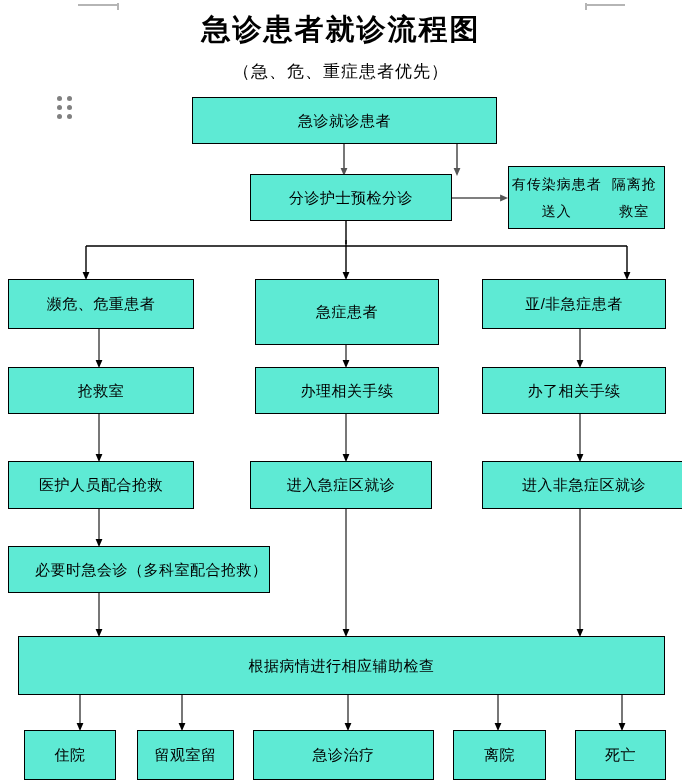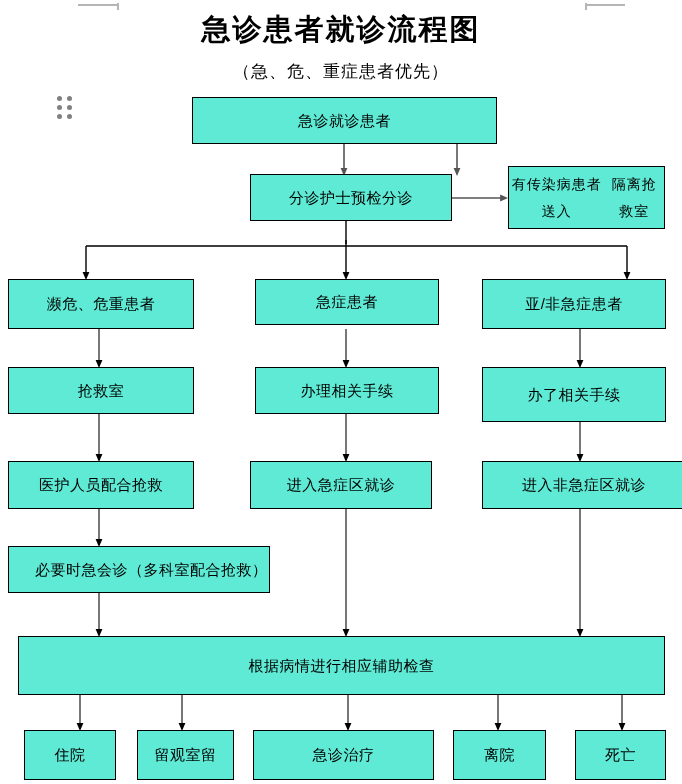--- a/index.html
+++ b/index.html
@@ -178,29 +178,29 @@
 
   <div class="node" style="left:250px;top:174px;width:202px;height:47px;">分诊护士预检分诊</div>
 
   <div class="node two-line" style="left:508px;top:166px;width:157px;height:63px;font-size:14px;">
     <span>有传染病患者送入</span>
     <span>隔离抢救室</span>
   </div>
 
   <div class="node" style="left:8px;top:279px;width:186px;height:50px;">濒危、危重患者</div>
 
-  <div class="node" style="left:255px;top:279px;width:184px;height:46px;">急症患者</div>
+  <div class="node" style="left:255px;top:279px;width:184px;height:66px;">急症患者</div>
 
   <div class="node" style="left:482px;top:279px;width:184px;height:50px;">亚/非急症患者</div>
 
   <div class="node" style="left:8px;top:367px;width:186px;height:47px;">抢救室</div>
 
   <div class="node" style="left:255px;top:367px;width:184px;height:47px;">办理相关手续</div>
 
-  <div class="node" style="left:482px;top:367px;width:184px;height:55px;">办了相关手续</div>
+  <div class="node" style="left:482px;top:367px;width:184px;height:47px;">办了相关手续</div>
 
   <div class="node" style="left:8px;top:461px;width:186px;height:48px;">医护人员配合抢救</div>
 
   <div class="node" style="left:250px;top:461px;width:182px;height:48px;">进入急症区就诊</div>
 
   <div class="node" style="left:482px;top:461px;width:204px;height:48px;">进入非急症区就诊</div>
 
   <div class="node left-align" style="left:8px;top:546px;width:262px;height:47px;">必要时急会诊（多科室配合抢救）</div>
 
   <div class="node" style="left:18px;top:636px;width:647px;height:59px;">根据病情进行相应辅助检查</div>

